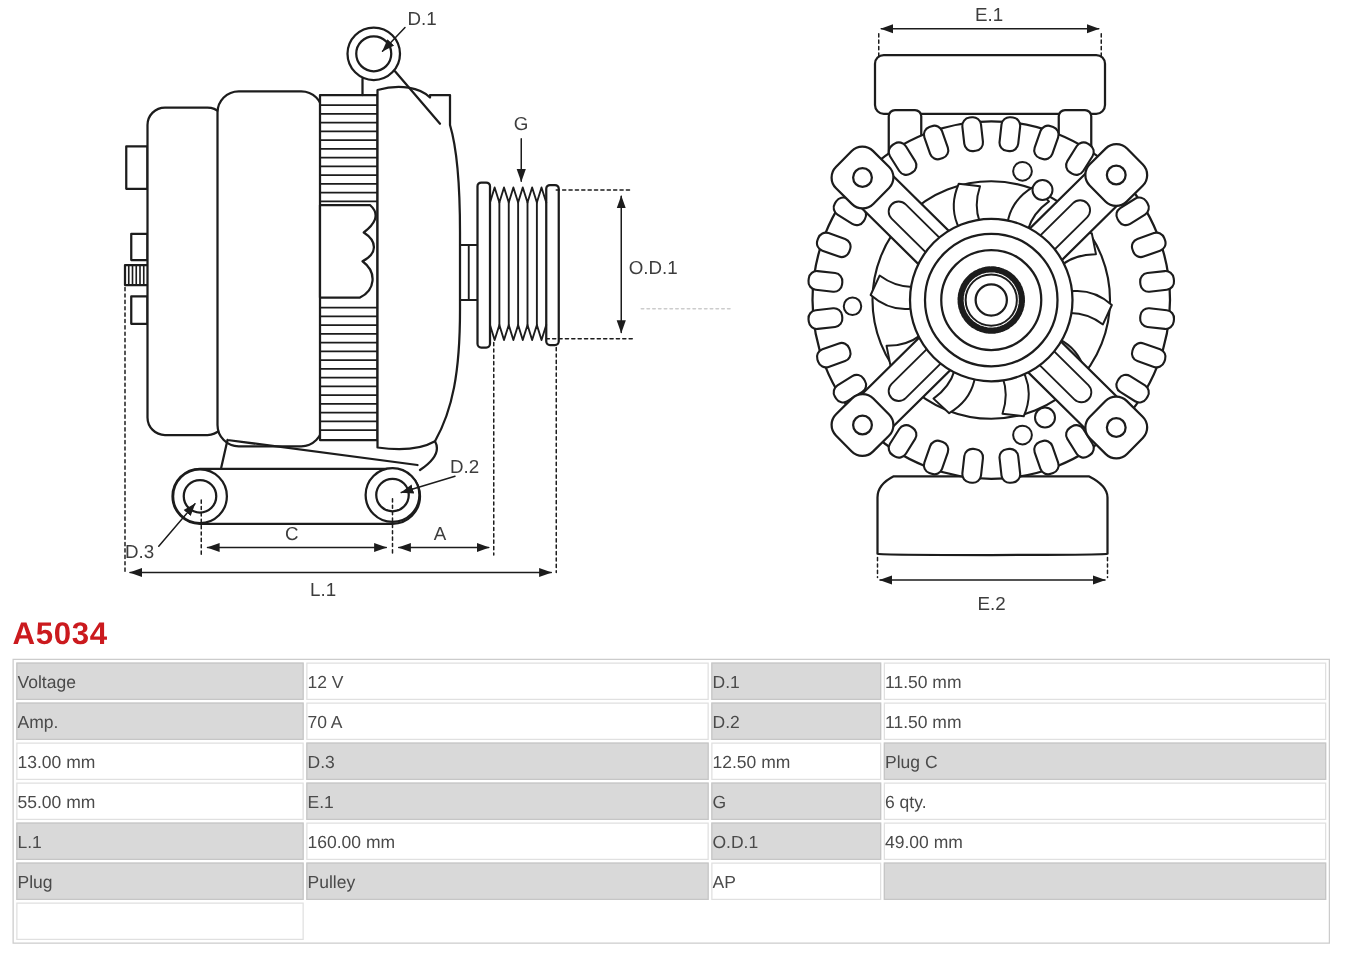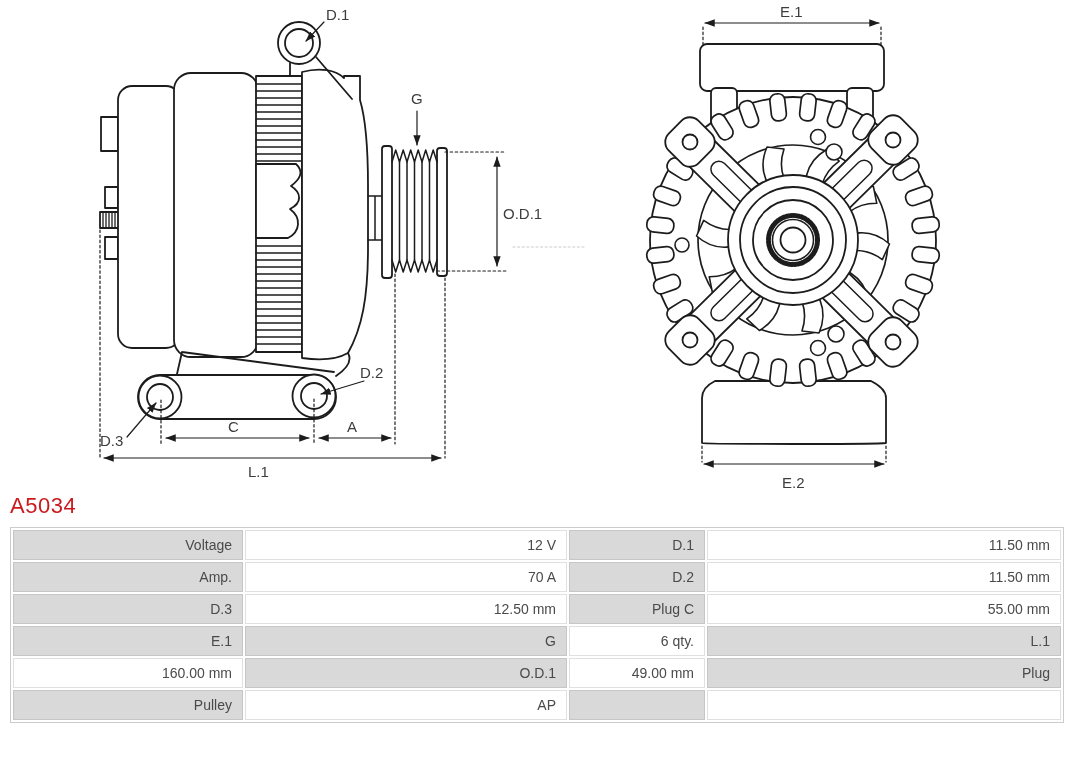--- a/index.html
+++ b/index.html
@@ -1,25 +1,25 @@
 <!DOCTYPE html>
 <html><head>
 <meta charset="utf-8">
 <style>
   html,body{margin:0;padding:0;background:#fff;}
   .page{position:relative;width:1080px;height:762px;background:#fff;overflow:hidden;
         font-family:"Liberation Sans",sans-serif;border-radius:18px;}
   .drawings{position:absolute;left:0;top:0;}
-  .part-number{position:absolute;left:10px;top:493px;font-size:22px;font-weight:400;
+  .part-number{position:absolute;left:10px;top:493px;font-size:25px;font-weight:700;
         color:#cb1a1e;letter-spacing:.5px;}
   .spec-table{position:absolute;left:10px;top:527px;display:grid;
         grid-template-columns:230px 322px 136px 354px;
         gap:2px;padding:2px;border:1px solid #cccccc;background:#fff;}
   .cell{height:28px;line-height:28px;font-size:14px;color:#4a4a4a;
-        text-align:right;padding-right:10px;overflow:hidden;}
+        padding-right:10px;overflow:hidden;}
   .cell.lbl{background:#d9d9d9;border:1px solid #c6c6c6;}
   .cell.val{background:#ffffff;border:1px solid #e0e0e0;}
   svg text{font-family:"Liberation Sans",sans-serif;font-size:15px;fill:#3d3d3d;}
 </style>
 </head>
 <body>
 
 <div class="page">
 
   <svg class="drawings" width="1080" height="495" viewBox="0 0 1080 495">
@@ -227,20 +227,21 @@
     <div class="cell lbl">Voltage</div>
     <div class="cell val">12 V</div>
     <div class="cell lbl">D.1</div>
     <div class="cell val">11.50 mm</div>
 
     <div class="cell lbl">Amp.</div>
     <div class="cell val">70 A</div>
     <div class="cell lbl">D.2</div>
     <div class="cell val">11.50 mm</div>
 
+    <div class="cell val">13.00 mm</div>
     <div class="cell lbl">D.3</div>
     <div class="cell val">12.50 mm</div>
 
     <div class="cell lbl">Plug C</div>
     <div class="cell val">55.00 mm</div>
     <div class="cell lbl">E.1</div>
 
     <div class="cell lbl">G</div>
     <div class="cell val">6 qty.</div>
     <div class="cell lbl">L.1</div>

